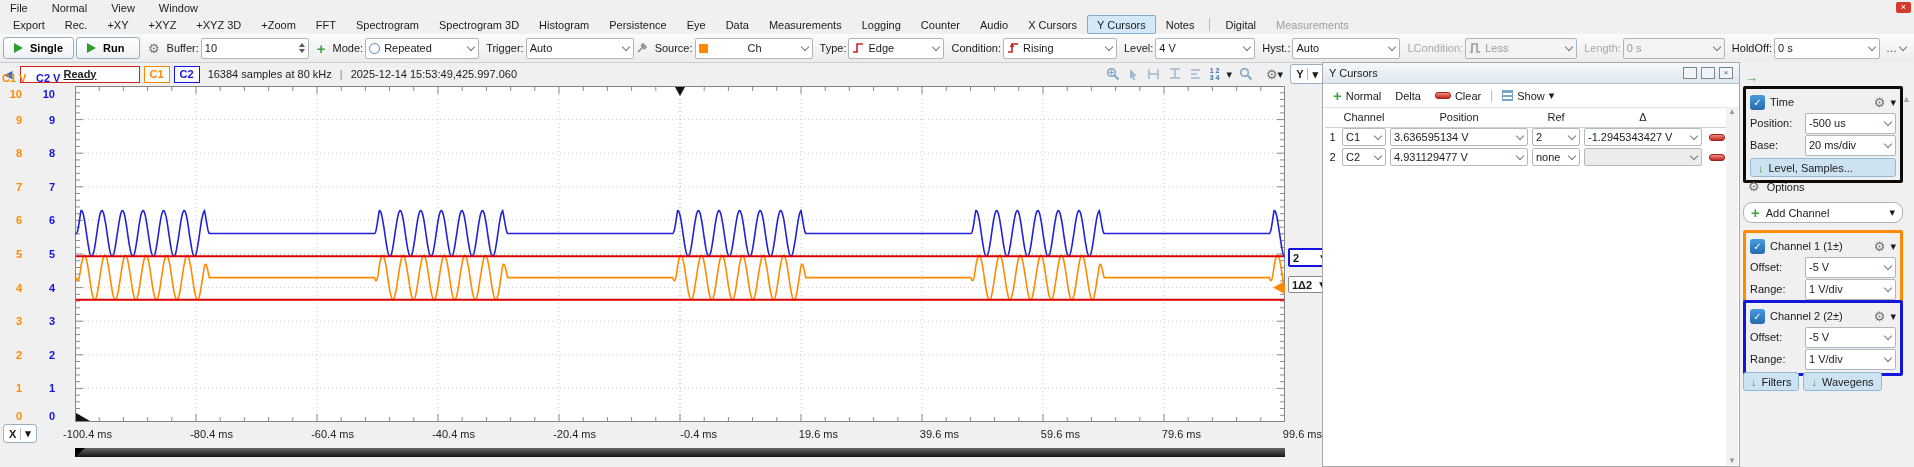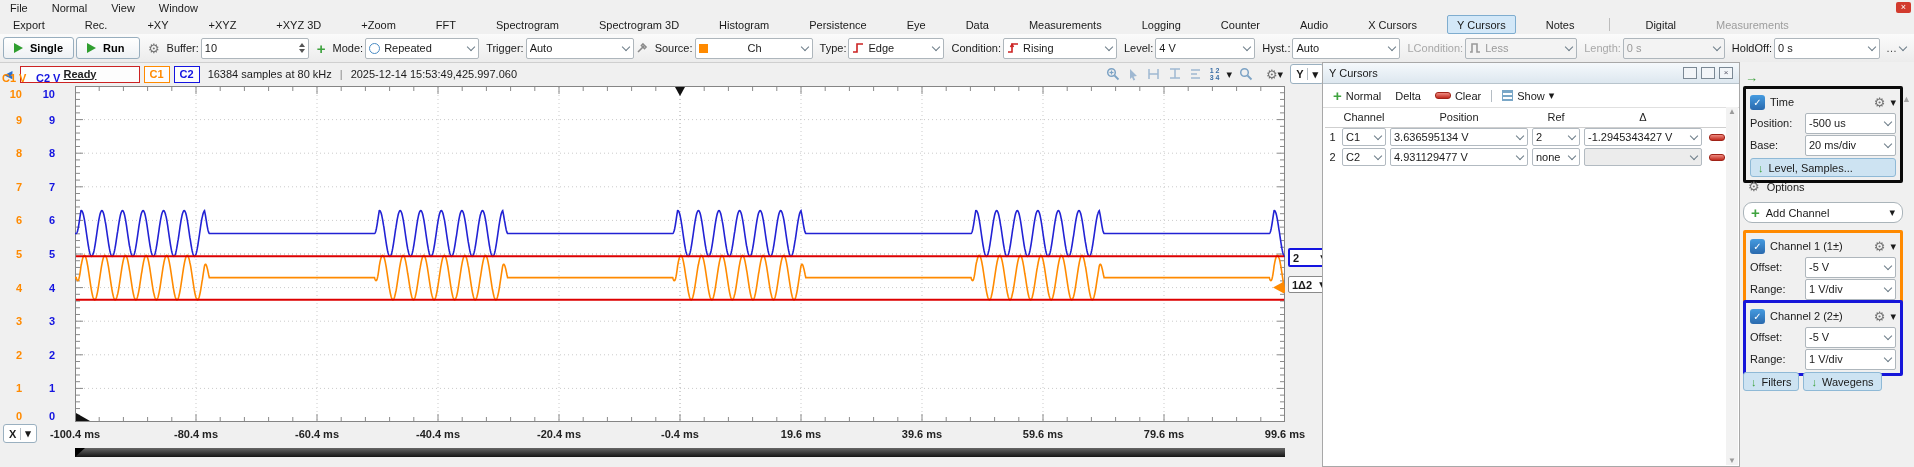--- a/index.html
+++ b/index.html
@@ -4,21 +4,21 @@
 <style>
   html,body{margin:0;padding:0;overflow:hidden;background:#f0f0f0;}
   #app{position:relative;width:1914px;height:467px;background:#f0f0f0;
        font-family:"Liberation Sans",sans-serif;font-size:11px;color:#1a1a1a;overflow:hidden;}
   
   #menubar{position:absolute;left:0;top:0;right:0;height:15px;display:flex;align-items:center;gap:24px;padding-left:10px;}
   .menu-item{cursor:default;}
   .winclose{position:absolute;right:3px;width:15px;height:11px;background:#d23b2e;color:#fff;font-size:9px;
             line-height:10px;text-align:center;border-radius:2px;}
   #tabbar{position:absolute;left:0;top:15px;right:0;height:19px;display:flex;align-items:stretch;padding-left:3px;
-          border-bottom:1px solid #d9d9d9;gap:20px;}
+          border-bottom:1px solid #d9d9d9;}
   .tab{display:flex;align-items:center;padding:0 9px;border:1px solid transparent;white-space:nowrap;}
   .tab.active{background:#d3e8f8;border:1px solid #7fadcf;border-radius:2px;}
   .tab.disabled{color:#9d9d9d;}
   .tabsep{width:1px;background:#bcbcbc;margin:3px 5px;}
   
   #controlbar{position:absolute;left:0;top:34px;right:0;height:28px;display:flex;align-items:center;gap:2px;
               padding:0 3px;background:linear-gradient(#fbfbfb,#ececec);border-bottom:1px solid #cfcfcf;}
   .clab{margin-left:5px;white-space:nowrap;}
   .clab.dis{color:#a8a8a8;}
   .bigbtn{display:flex;align-items:center;gap:7px;justify-content:flex-start;padding:0 10px;height:22px;width:84px;
@@ -52,21 +52,21 @@
   #ph-icons{margin-left:auto;display:flex;align-items:center;gap:7px;padding-right:2px;}
   .phic{display:flex;align-items:center;}
   .badge1234{font-size:7px;line-height:7px;color:#3a6ea5;font-weight:700;text-align:center;}
   .ybtn{display:flex;align-items:center;gap:4px;border:1px solid #9ab0c0;border-radius:3px;background:#fff;
         height:18px;padding:0 5px;font-weight:700;}
   .vline{width:1px;height:12px;background:#b5bdc4;}
   
   #plot-svg{position:absolute;left:75px;top:86px;}
   .axnum{position:absolute;width:22px;text-align:right;font-weight:700;}
   .axhead{position:absolute;font-weight:700;}
-  .xlab{position:absolute;width:74px;text-align:center;font-weight:700;color:#222;}
+  .xlab{position:absolute;width:74px;text-align:right;font-weight:400;color:#222;}
   .chip{position:absolute;left:1288px;width:33px;height:15px;background:#fff;display:flex;align-items:center;
         justify-content:space-between;padding:0 3px;border-radius:2px;font-weight:700;}
   #pos-bar{position:absolute;left:75px;top:448px;width:1210px;height:9px;background:linear-gradient(#666,#151515);}
   #pos-bar::before{content:"";position:absolute;left:0;top:0;border-top:9px solid #000;border-right:10px solid transparent;}
   #x-btn{position:absolute;left:3px;top:424px;}
   .scalebtn{display:flex;align-items:center;gap:4px;border:1px solid #9ab0c0;border-radius:3px;background:#fff;
             height:17px;padding:0 5px;font-weight:700;width:fit-content;}
   
   #yc-panel{position:absolute;left:1322px;top:62px;width:418px;height:405px;background:#fff;
             border:1px solid #a8a8a8;box-sizing:border-box;}

